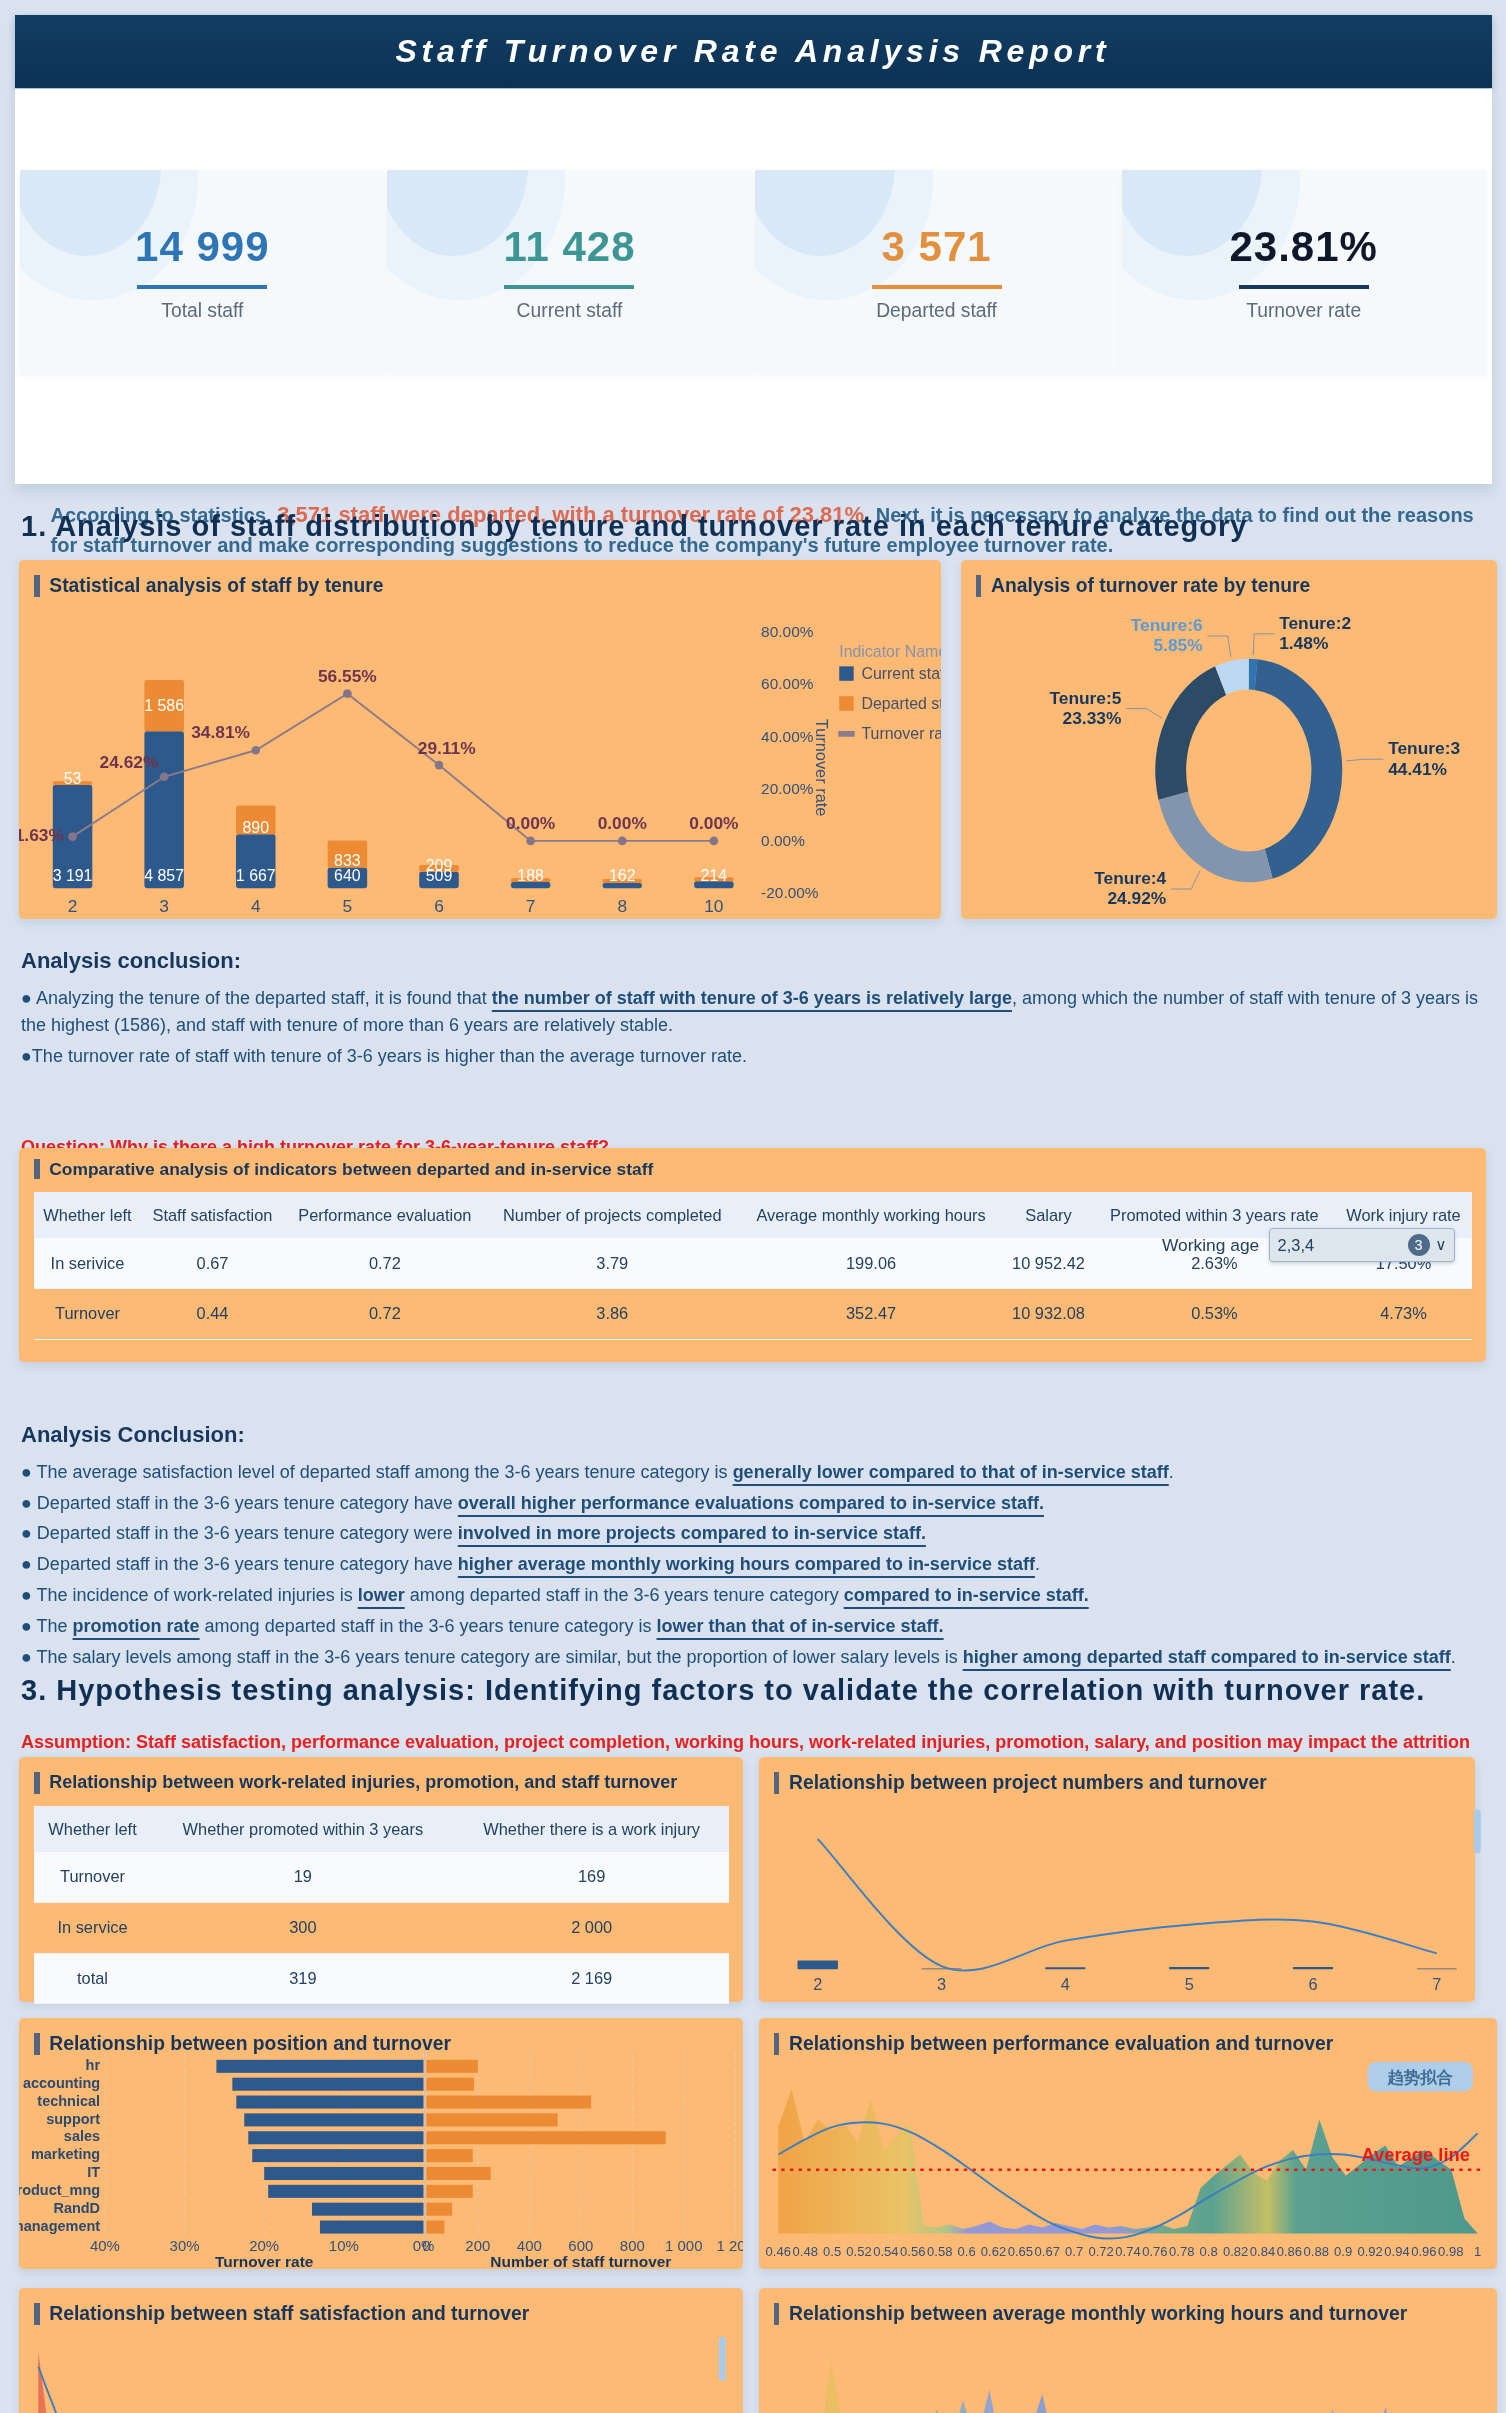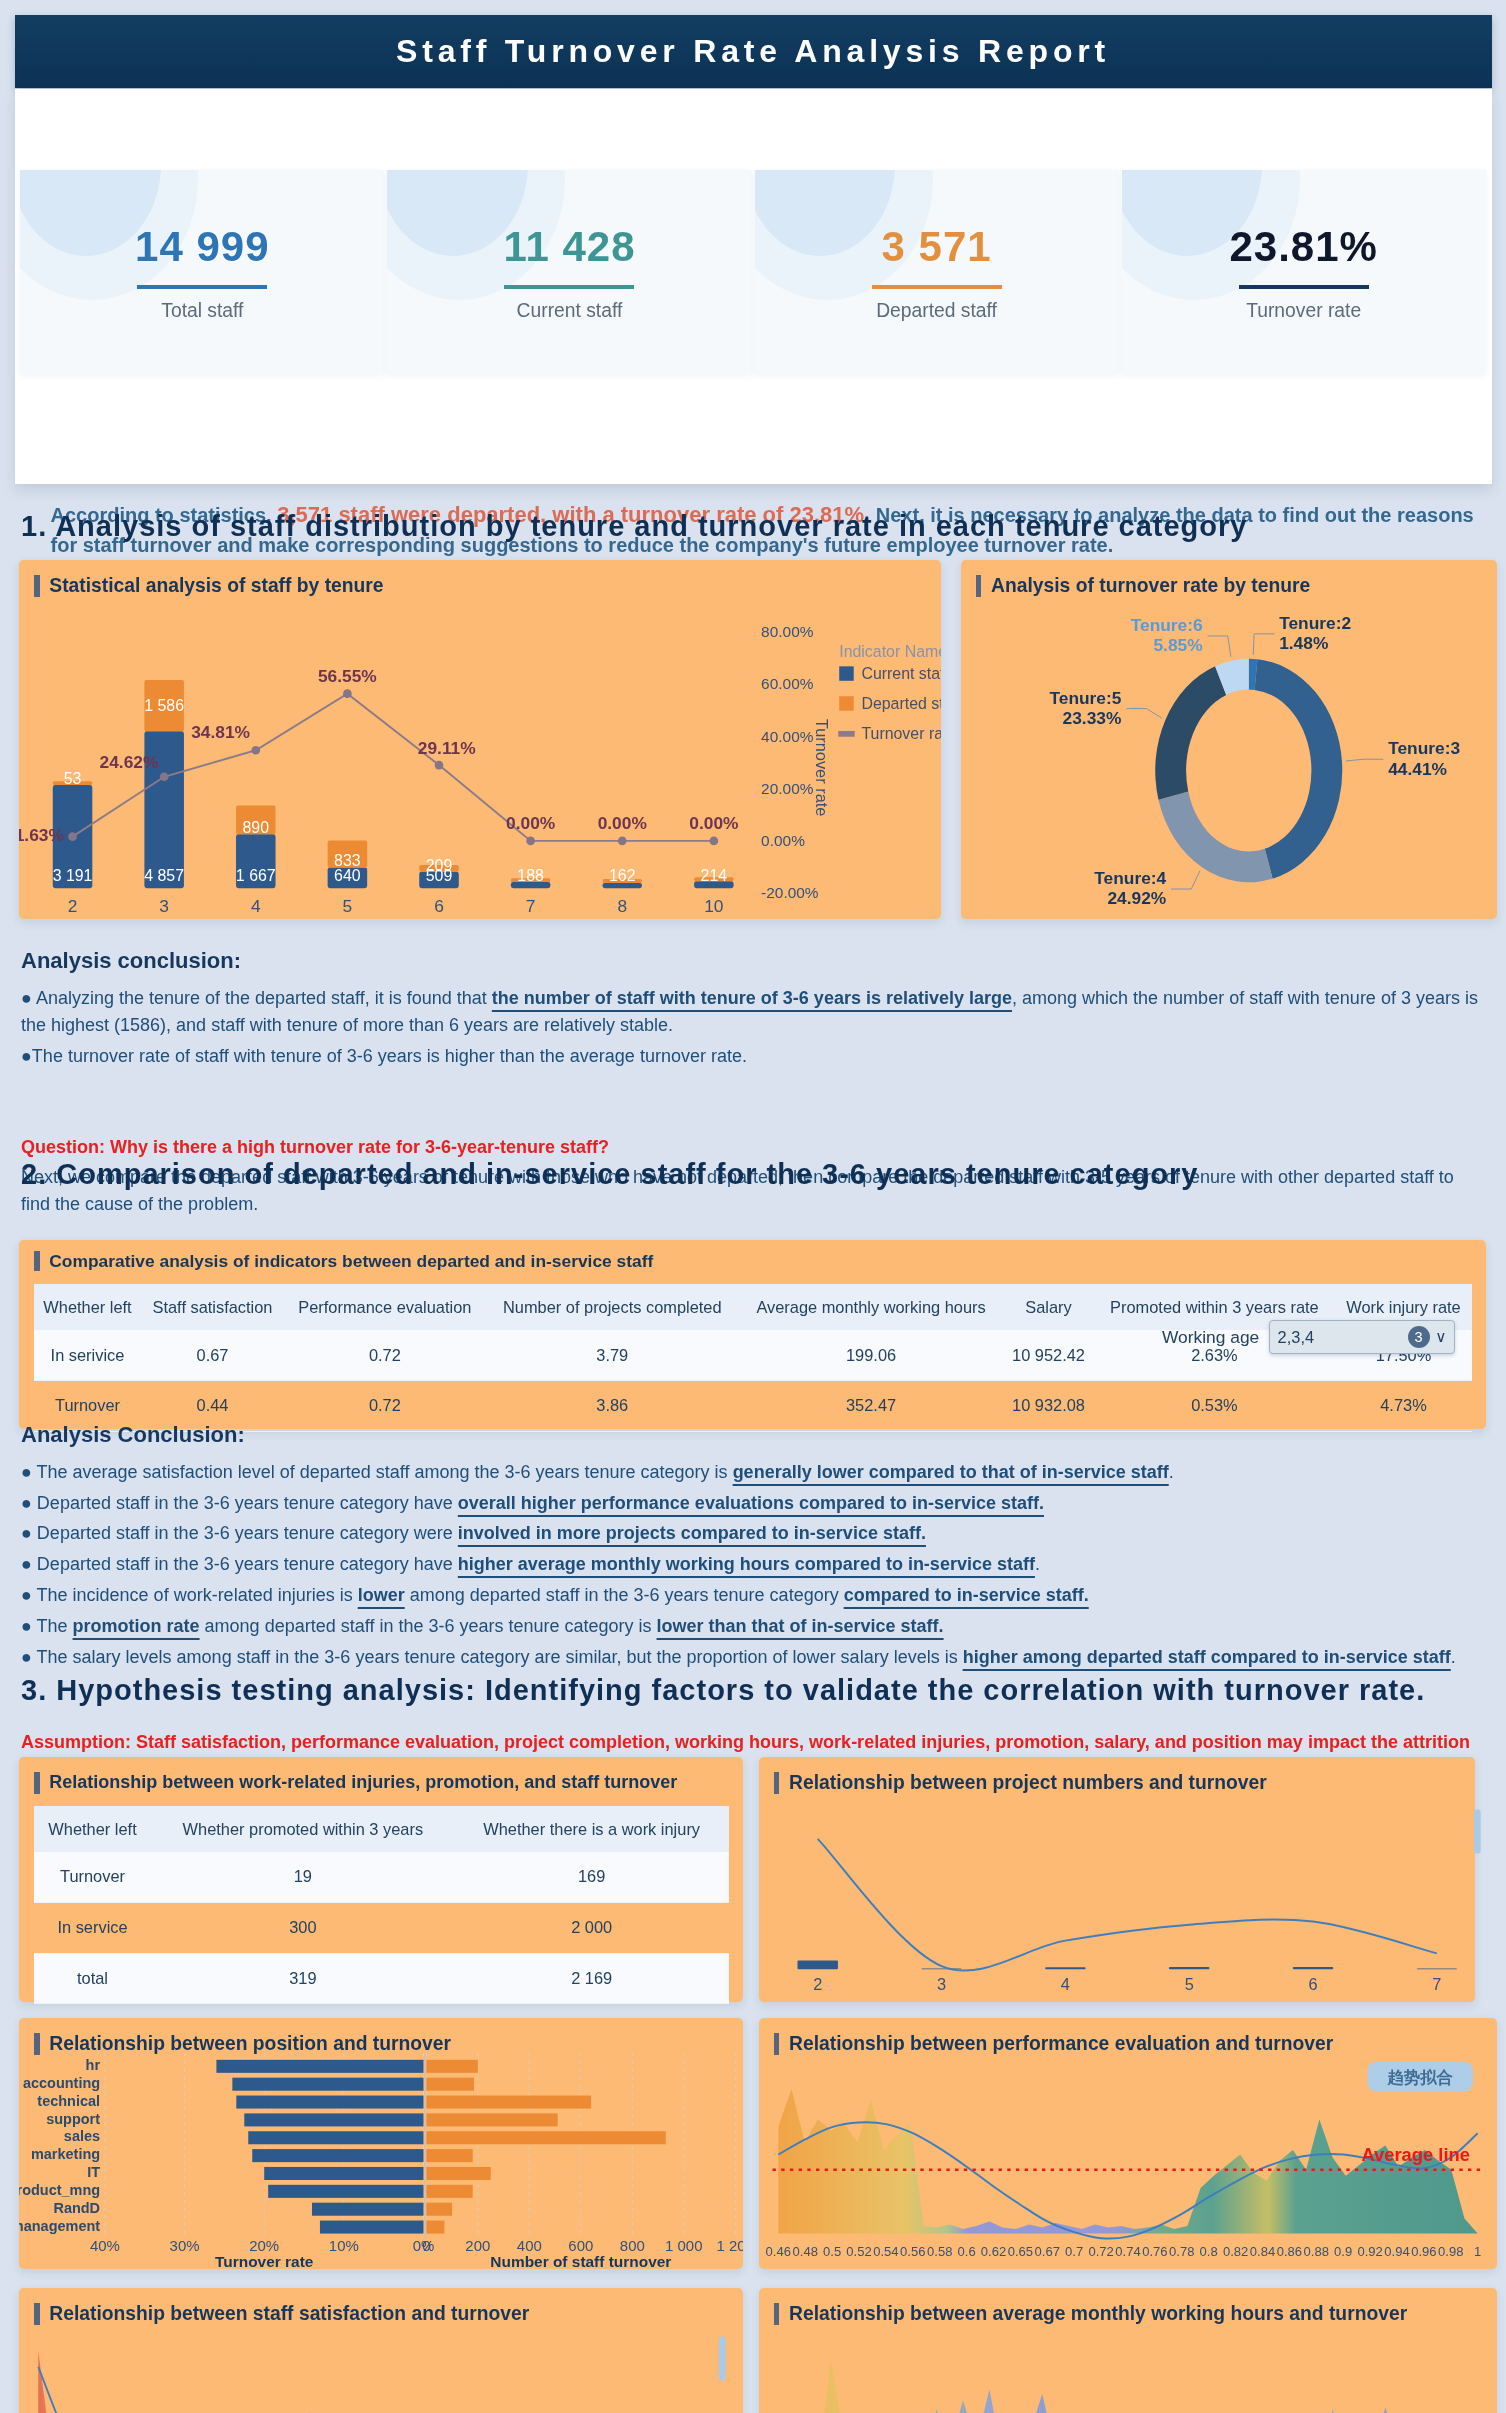--- a/index.html
+++ b/index.html
@@ -1,18 +1,18 @@
 <!DOCTYPE html>
 <html style="font-size:7.7px"><head>
 <meta charset="utf-8">
 <style>
   html,body{margin:0;padding:0;background:#d9e2ee;font-family:"Liberation Sans","DejaVu Sans",sans-serif;}
   #page{position:relative;width:1506px;height:3011px;overflow:hidden;background:#d9e2ee;}
   
-  .hdr{position:absolute;left:14.5px;top:15.4px;right:14.5px;height:73px;background:linear-gradient(180deg,#123d62,#0c3254);display:flex;align-items:center;justify-content:center;box-shadow:0 2.9px 7.7px rgba(20,50,90,.25);}
+  .hdr{position:absolute;left:14.5px;top:15.4px;right:14.5px;height:73px;background:linear-gradient(180deg,#123d62,#0c3254);display:flex;align-items:center;justify-content:center;box-shadow:0 2.9px 7.7px rgba(20,50,90,.25);font-style:italic;}
   .hdr h1{color:#ffffff;font-size:32px;font-weight:700;letter-spacing:4.8px;margin:0;}
   
   .toppanel{position:absolute;left:14.5px;top:89px;right:14.5px;height:395px;background:#ffffff;box-shadow:0 5.8px 12.6px rgba(30,60,100,.13);}
   .kpis{position:absolute;left:5.8px;right:5.8px;top:81px;display:flex;gap:3px;}
   .kpi{flex:1;height:205px;background:#f6f9fc;position:relative;overflow:hidden;display:flex;flex-direction:column;align-items:center;justify-content:center;box-shadow:0 1.9px 6.8px rgba(30,60,100,.06);}
   .kpi::before{content:"";position:absolute;left:-34px;top:-111px;width:212px;height:241px;border-radius:50%;background:#eaf3fa;}
   .kpi::after{content:"";position:absolute;left:-9.7px;top:-97px;width:150px;height:183px;border-radius:50%;background:#d8e8f6;}
   .kpi .v{font-size:42px;font-weight:700;z-index:1;letter-spacing:1px;}
   .kpi .u{width:130px;height:3.4px;margin:14.5px 0 11.6px;z-index:1;}
   .kpi .l{font-size:19.3px;color:#5b6b7c;z-index:1;}
@@ -195,21 +195,21 @@
     <div>
         <div class="line"><span class="">● Analyzing the tenure of the departed staff, it is found that </span><span class="bu">the number of staff with tenure of 3-6 years is relatively large</span><span class="">, among which the number of staff with tenure of 3 years is the highest (1586), and staff with tenure of more than 6 years are relatively stable.</span></div>
         <div class="line"><span class="b">●The turnover rate of staff with tenure of 3-6 years is higher than the average turnover rate.</span></div>
         <div class="line gap"><span class="red">Question: Why is there a high turnover rate for 3-6-year-tenure staff?</span></div>
         <div class="line"><span class="b">Next, we compare the departed staff with 3-6 years of tenure with those who have not departed; then compare the departed staff with 3-5 years of tenure with other departed staff to find the cause of the problem.</span></div>
       </div>
   </div>
 
   <div class="sec-title" id="t2" style="top:1158px">2. Comparison of departed and in-service staff for the 3-6 years tenure category</div>
 
-  <div class="panel" id="p-table2" style="left:19.3px;top:1240px;width:1467px;height:189px">
+  <div class="panel" id="p-table2" style="left:19.3px;top:1148px;width:1467px;height:214px">
     <div class="ptitle" style="padding-top:10.6px">
         <span class="pbar" style="height:19.3px"></span>
         <span class="ptxt" style="font-size:17.4px">Comparative analysis of indicators between departed and in-service staff</span>
       </div>
     <div>
         <table class="dt">
           <thead>
             <tr>
               <th>Whether left</th>
               <th>Staff satisfaction</th>

